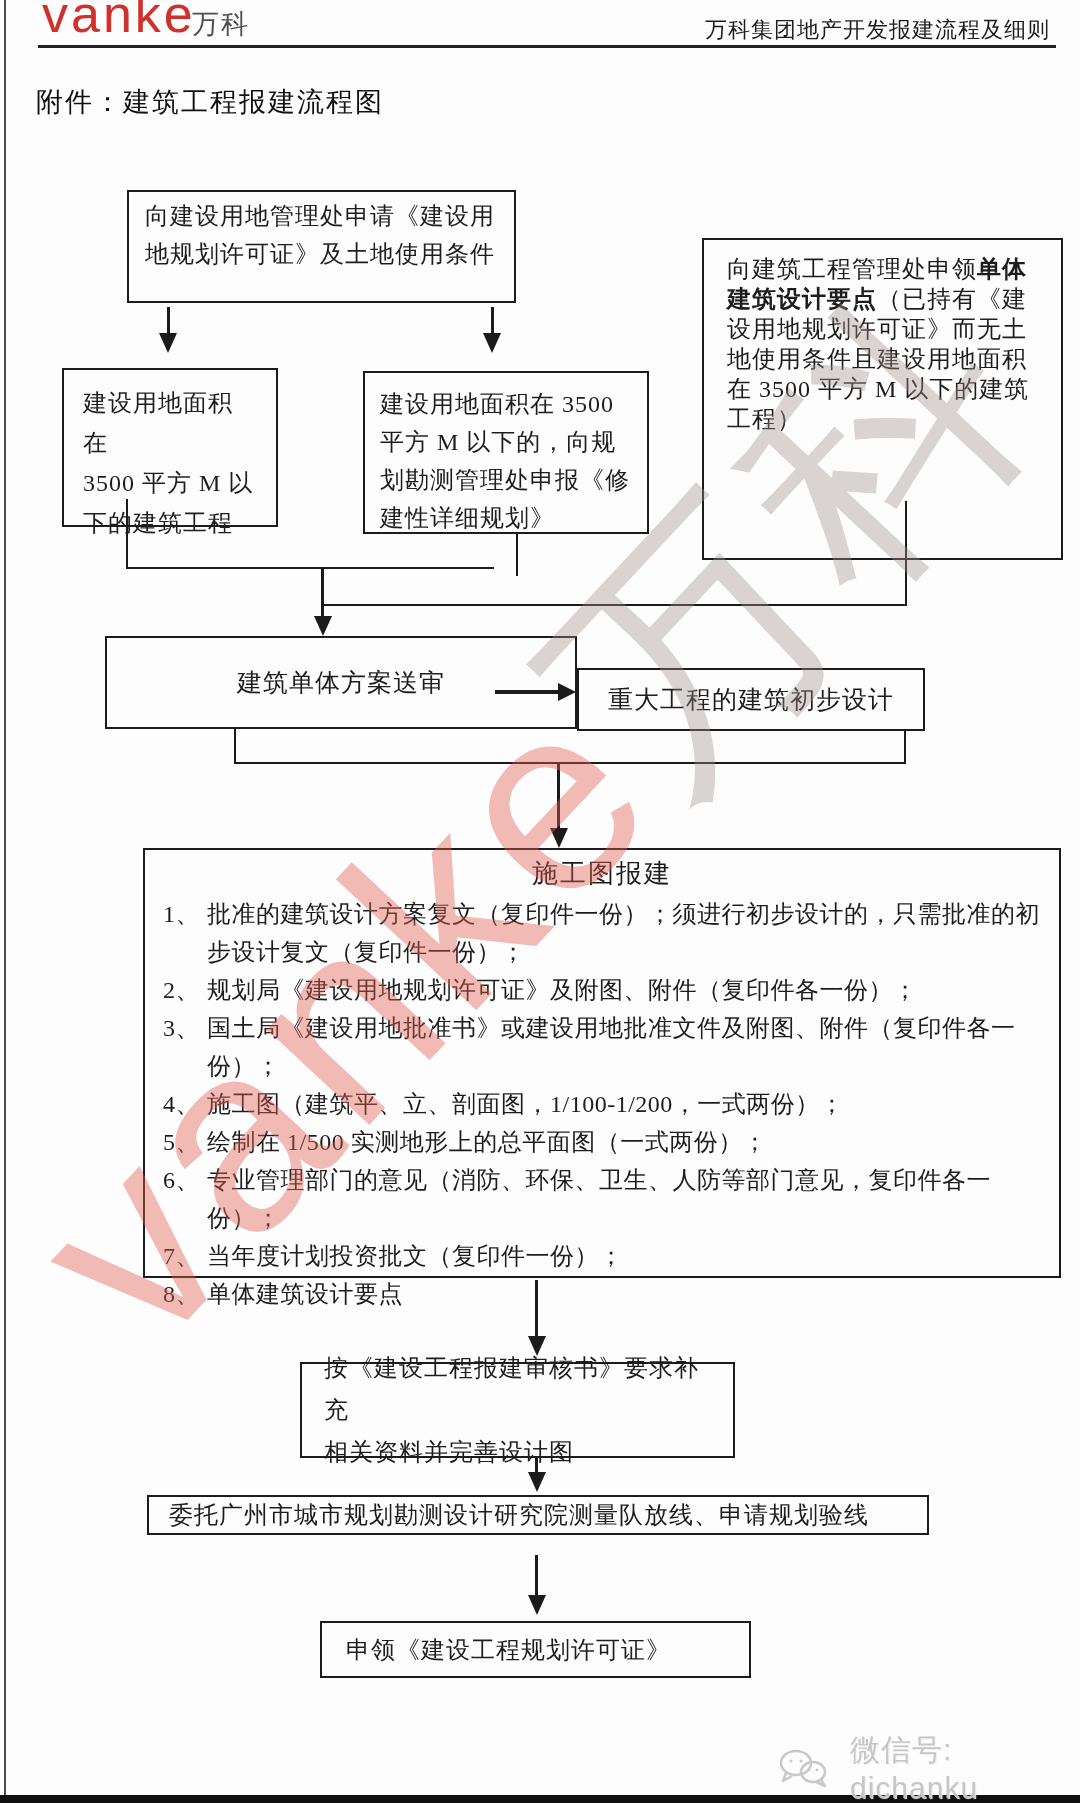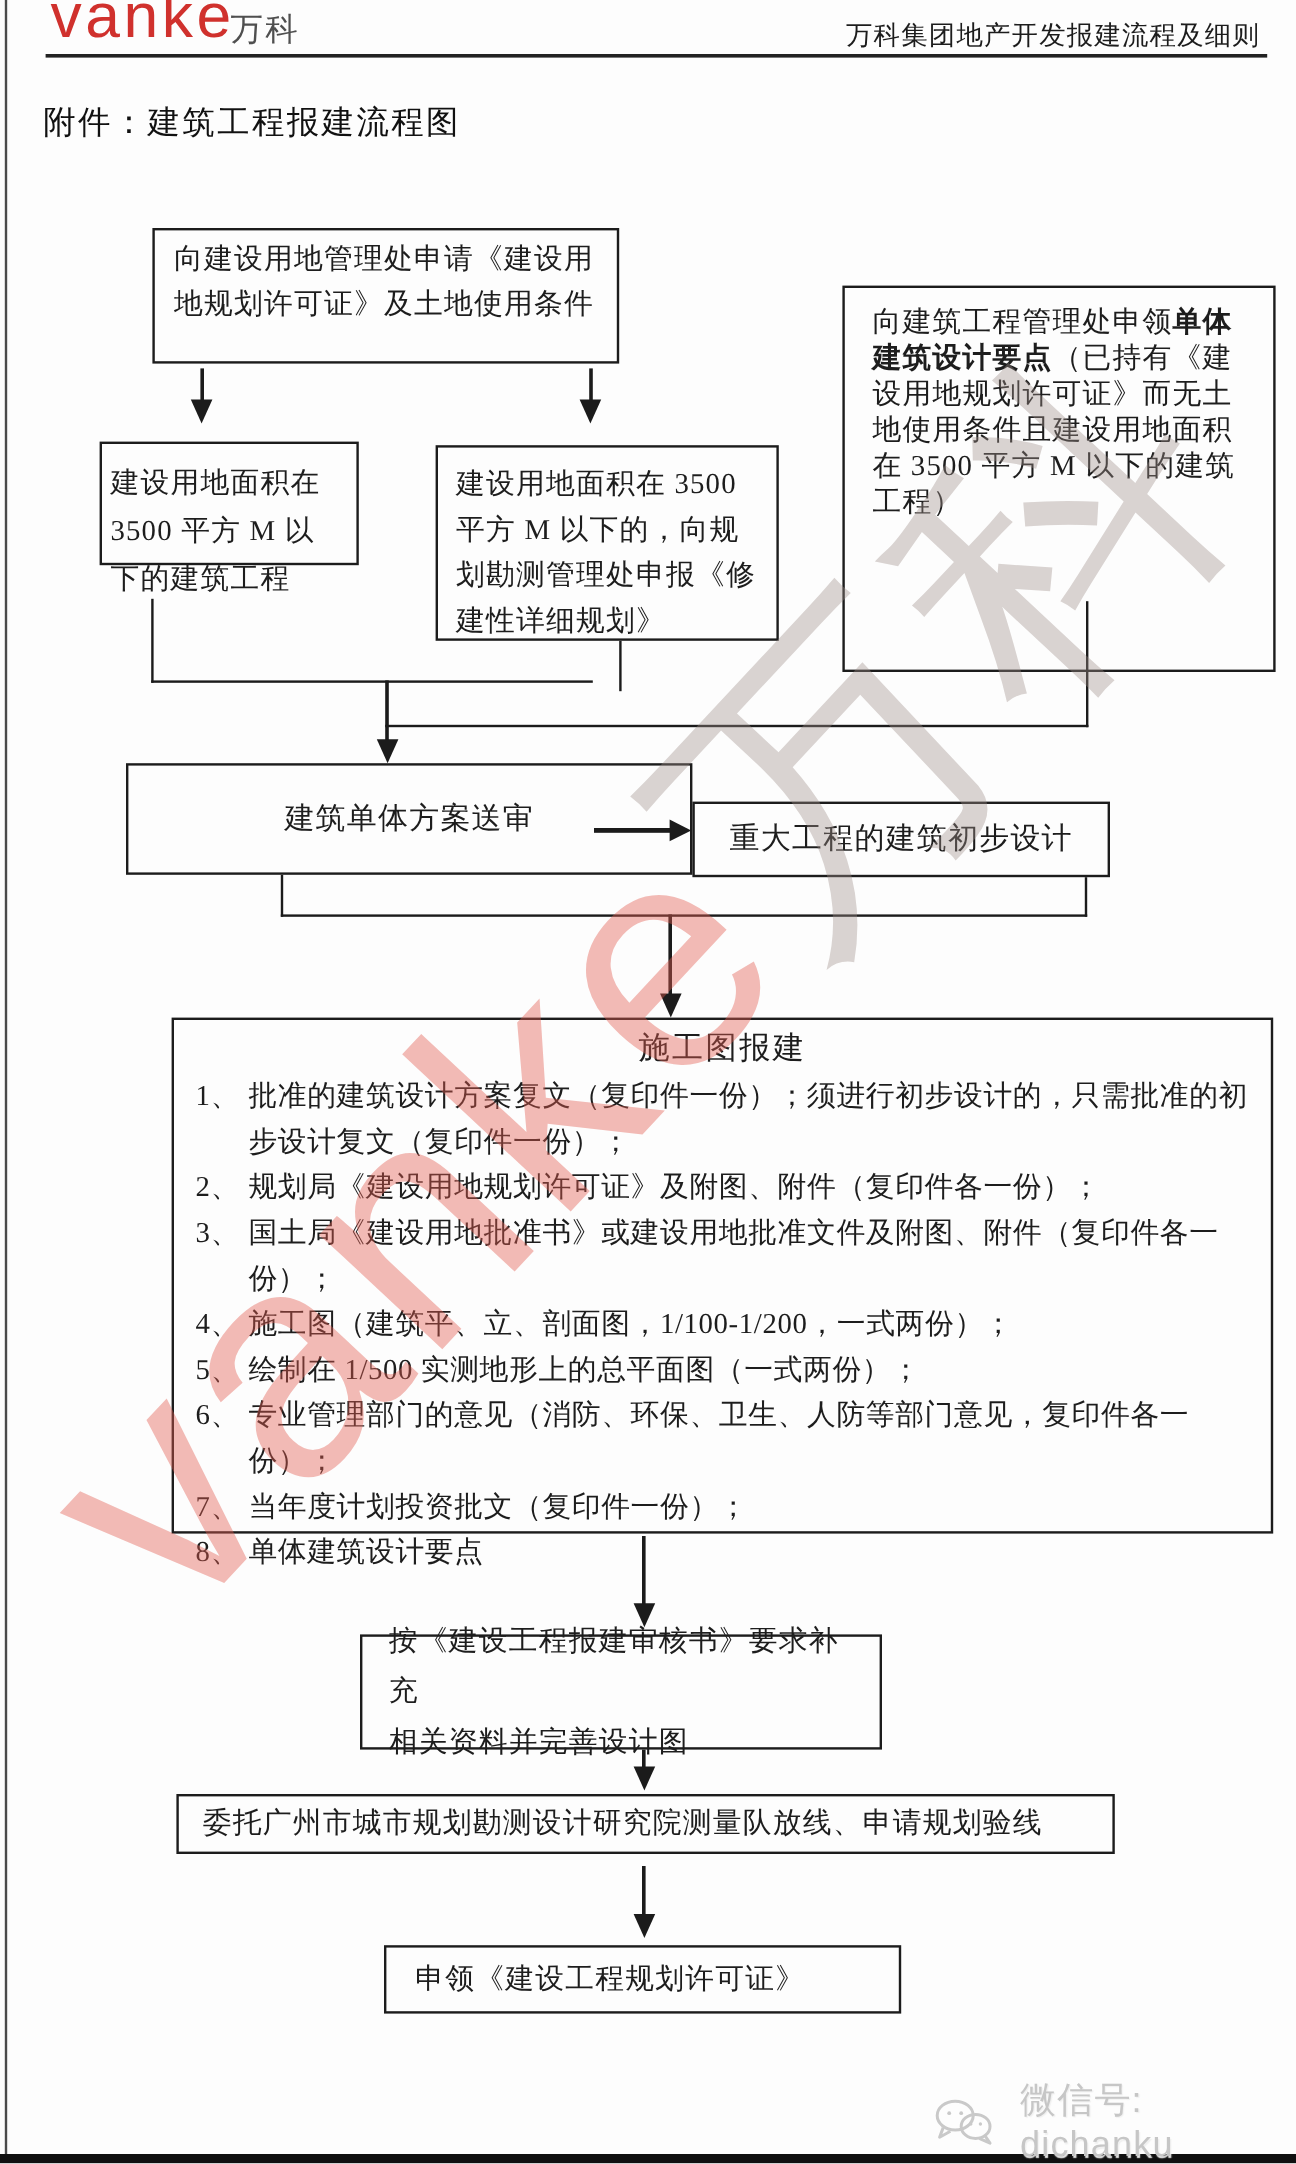--- a/index.html
+++ b/index.html
@@ -89,21 +89,21 @@
   <div class="fbox pre" style="left:127px;top:190px;width:389px;height:113px;padding:5px 16px;">向建设用地管理处申请《建设用
 地规划许可证》及土地使用条件</div>
 
   <div class="fbox" style="left:702px;top:238px;width:361px;height:322px;padding:14px 23px;line-height:30px;"><span>向建筑工程管理处申领</span><b>单体建筑设计要点</b><span>（已持有《建设用地规划许可证》而无土地使用条件且建设用地面积在 3500 平方 M 以下的建筑工程）</span></div>
 
   <div class="ln" style="left:167px;top:307px;width:3px;height:28px;"></div>
   <div class="ahead-down" style="left:159px;top:333px;"></div>
   <div class="ln" style="left:491px;top:307px;width:3px;height:28px;"></div>
   <div class="ahead-down" style="left:483px;top:333px;"></div>
 
-  <div class="fbox pre" style="left:62px;top:368px;width:216px;height:103px;padding:13px 7px;line-height:40px;margin-left:21px;">建设用地面积在
+  <div class="fbox pre" style="left:62px;top:368px;width:216px;height:159px;padding:13px 19px;line-height:40px;">建设用地面积在
 3500 平方 M 以
 下的建筑工程</div>
 
   <div class="fbox pre" style="left:363px;top:371px;width:286px;height:163px;padding:12px 15px;">建设用地面积在 3500
 平方 M 以下的，向规
 划勘测管理处申报《修
 建性详细规划》</div>
 
   <div class="ln" style="left:126px;top:499px;width:2px;height:70px;"></div>
   <div class="ln" style="left:126px;top:567px;width:368px;height:2px;"></div>
@@ -166,21 +166,21 @@
 
   <div class="ln" style="left:535px;top:1280px;width:3px;height:58px;"></div>
   <div class="ahead-down" style="left:528px;top:1336px;"></div>
 
   <div class="fbox pre vcenter" style="left:300px;top:1362px;width:435px;height:96px;padding:20px 22px;line-height:42px;">按《建设工程报建审核书》要求补充
 相关资料并完善设计图</div>
 
   <div class="ln" style="left:535px;top:1458px;width:3px;height:16px;"></div>
   <div class="ahead-down" style="left:528px;top:1472px;"></div>
 
-  <div class="fbox vcenter" style="left:147px;top:1495px;width:782px;height:50px;padding:0 20px;">委托广州市城市规划勘测设计研究院测量队放线、申请规划验线</div>
+  <div class="fbox vcenter" style="left:147px;top:1495px;width:782px;height:40px;padding:0 20px;">委托广州市城市规划勘测设计研究院测量队放线、申请规划验线</div>
 
   <div class="ln" style="left:535px;top:1555px;width:3px;height:42px;"></div>
   <div class="ahead-down" style="left:528px;top:1595px;"></div>
 
   <div class="fbox vcenter" style="left:320px;top:1621px;width:431px;height:57px;padding:0 24px;">申领《建设工程规划许可证》</div>
 
   <div class="big-watermark"><span class="wm-latin">vanke</span><span class="wm-cjk">万科</span></div>
 
   <div class="wechat-mark">
     <span style="display:inline-flex;">

